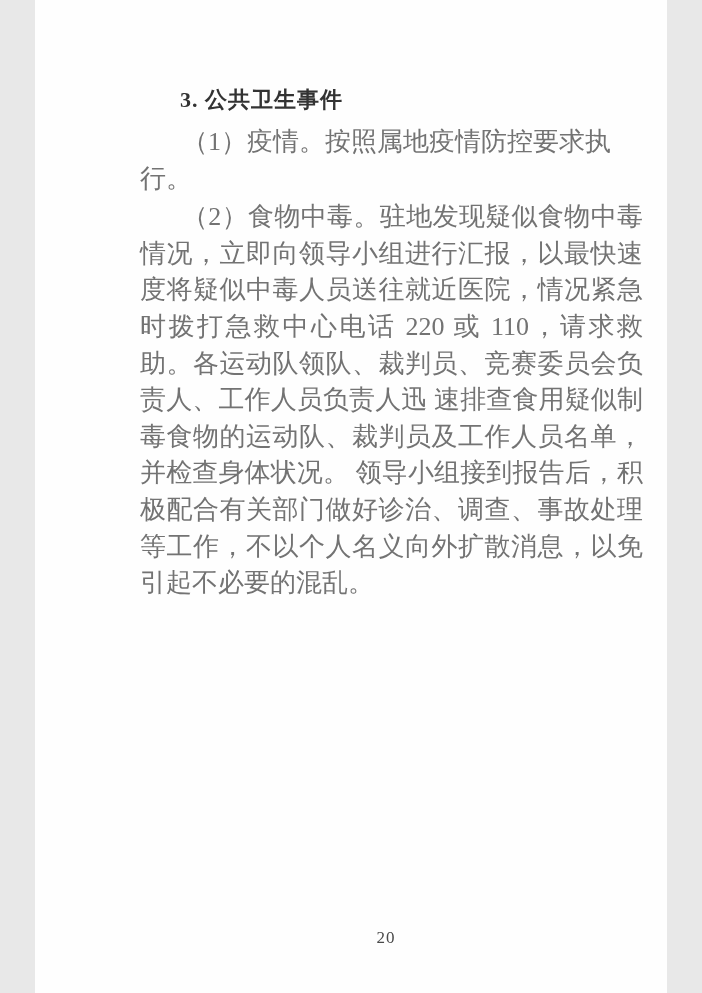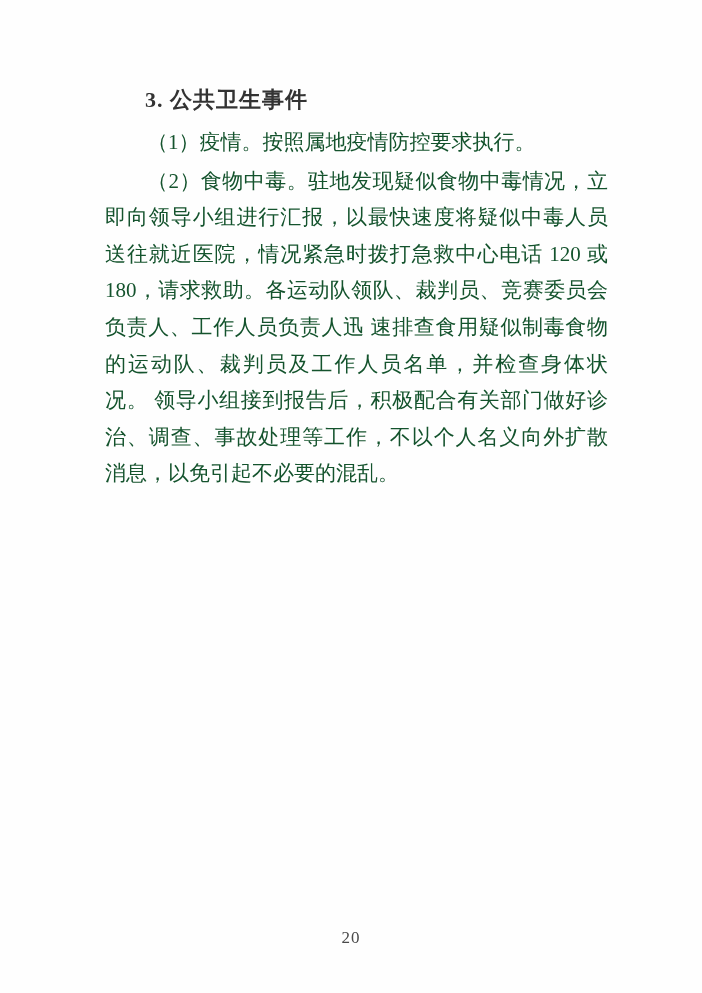--- a/index.html
+++ b/index.html
@@ -2,21 +2,21 @@
 <html><head>
 <meta charset="utf-8">
 <style>
   html, body {
     margin: 0;
     padding: 0;
     background: #e8e8e8;
   }
   .page {
     position: relative;
-    width: 702px;
+    width: 632px;
     height: 993px;
     margin: 0 auto;
     background: #fefefe;
     overflow: hidden;
     font-family: "Liberation Serif", "DejaVu Serif", serif;
     color: #424242;
   }
   .doc-body {
     position: absolute;
     left: 105px;
@@ -27,26 +27,26 @@
     margin: 0;
     padding-left: 40px;
     font-size: 22px;
     line-height: 32px;
     font-weight: bold;
     color: #333333;
     letter-spacing: 1px;
   }
   .doc-paragraph {
     margin: 0;
-    font-size: 21px;
+    font-size: 26px;
     line-height: 36.6px;
     text-indent: 42px;
     text-align: justify;
     text-justify: inter-ideograph;
-    color: #14532d;
+    color: #737373;
   }
   .doc-paragraph.p-first {
     margin-top: 8px;
     text-align: left;
   }
   .doc-paragraph.p-second {
     margin-top: 2px;
   }
   
   .page-footer {
@@ -67,21 +67,21 @@
 <body>
 
 <div class="page">
 
   <div class="doc-body">
 
     <h2 class="doc-heading">3. 公共卫生事件</h2>
 
     <p class="doc-paragraph p-first">（1）疫情。按照属地疫情防控要求执行。</p>
 
-    <p class="doc-paragraph p-second">（2）食物中毒。驻地发现疑似食物中毒情况，立即向领导小组进行汇报，以最快速度将疑似中毒人员送往就近医院，情况紧急时拨打急救中心电话 120 或 180，请求救助。各运动队领队、裁判员、竞赛委员会负责人、工作人员负责人迅 速排查食用疑似制毒食物的运动队、裁判员及工作人员名单，并检查身体状况。 领导小组接到报告后，积极配合有关部门做好诊治、调查、事故处理等工作，不以个人名义向外扩散消息，以免引起不必要的混乱。</p>
+    <p class="doc-paragraph p-second">（2）食物中毒。驻地发现疑似食物中毒情况，立即向领导小组进行汇报，以最快速度将疑似中毒人员送往就近医院，情况紧急时拨打急救中心电话 220 或 110，请求救助。各运动队领队、裁判员、竞赛委员会负责人、工作人员负责人迅 速排查食用疑似制毒食物的运动队、裁判员及工作人员名单，并检查身体状况。 领导小组接到报告后，积极配合有关部门做好诊治、调查、事故处理等工作，不以个人名义向外扩散消息，以免引起不必要的混乱。</p>
 
   </div>
 
   <div class="page-footer">
     <span class="page-number">20</span>
   </div>
 
 </div>
 
 </body></html>

